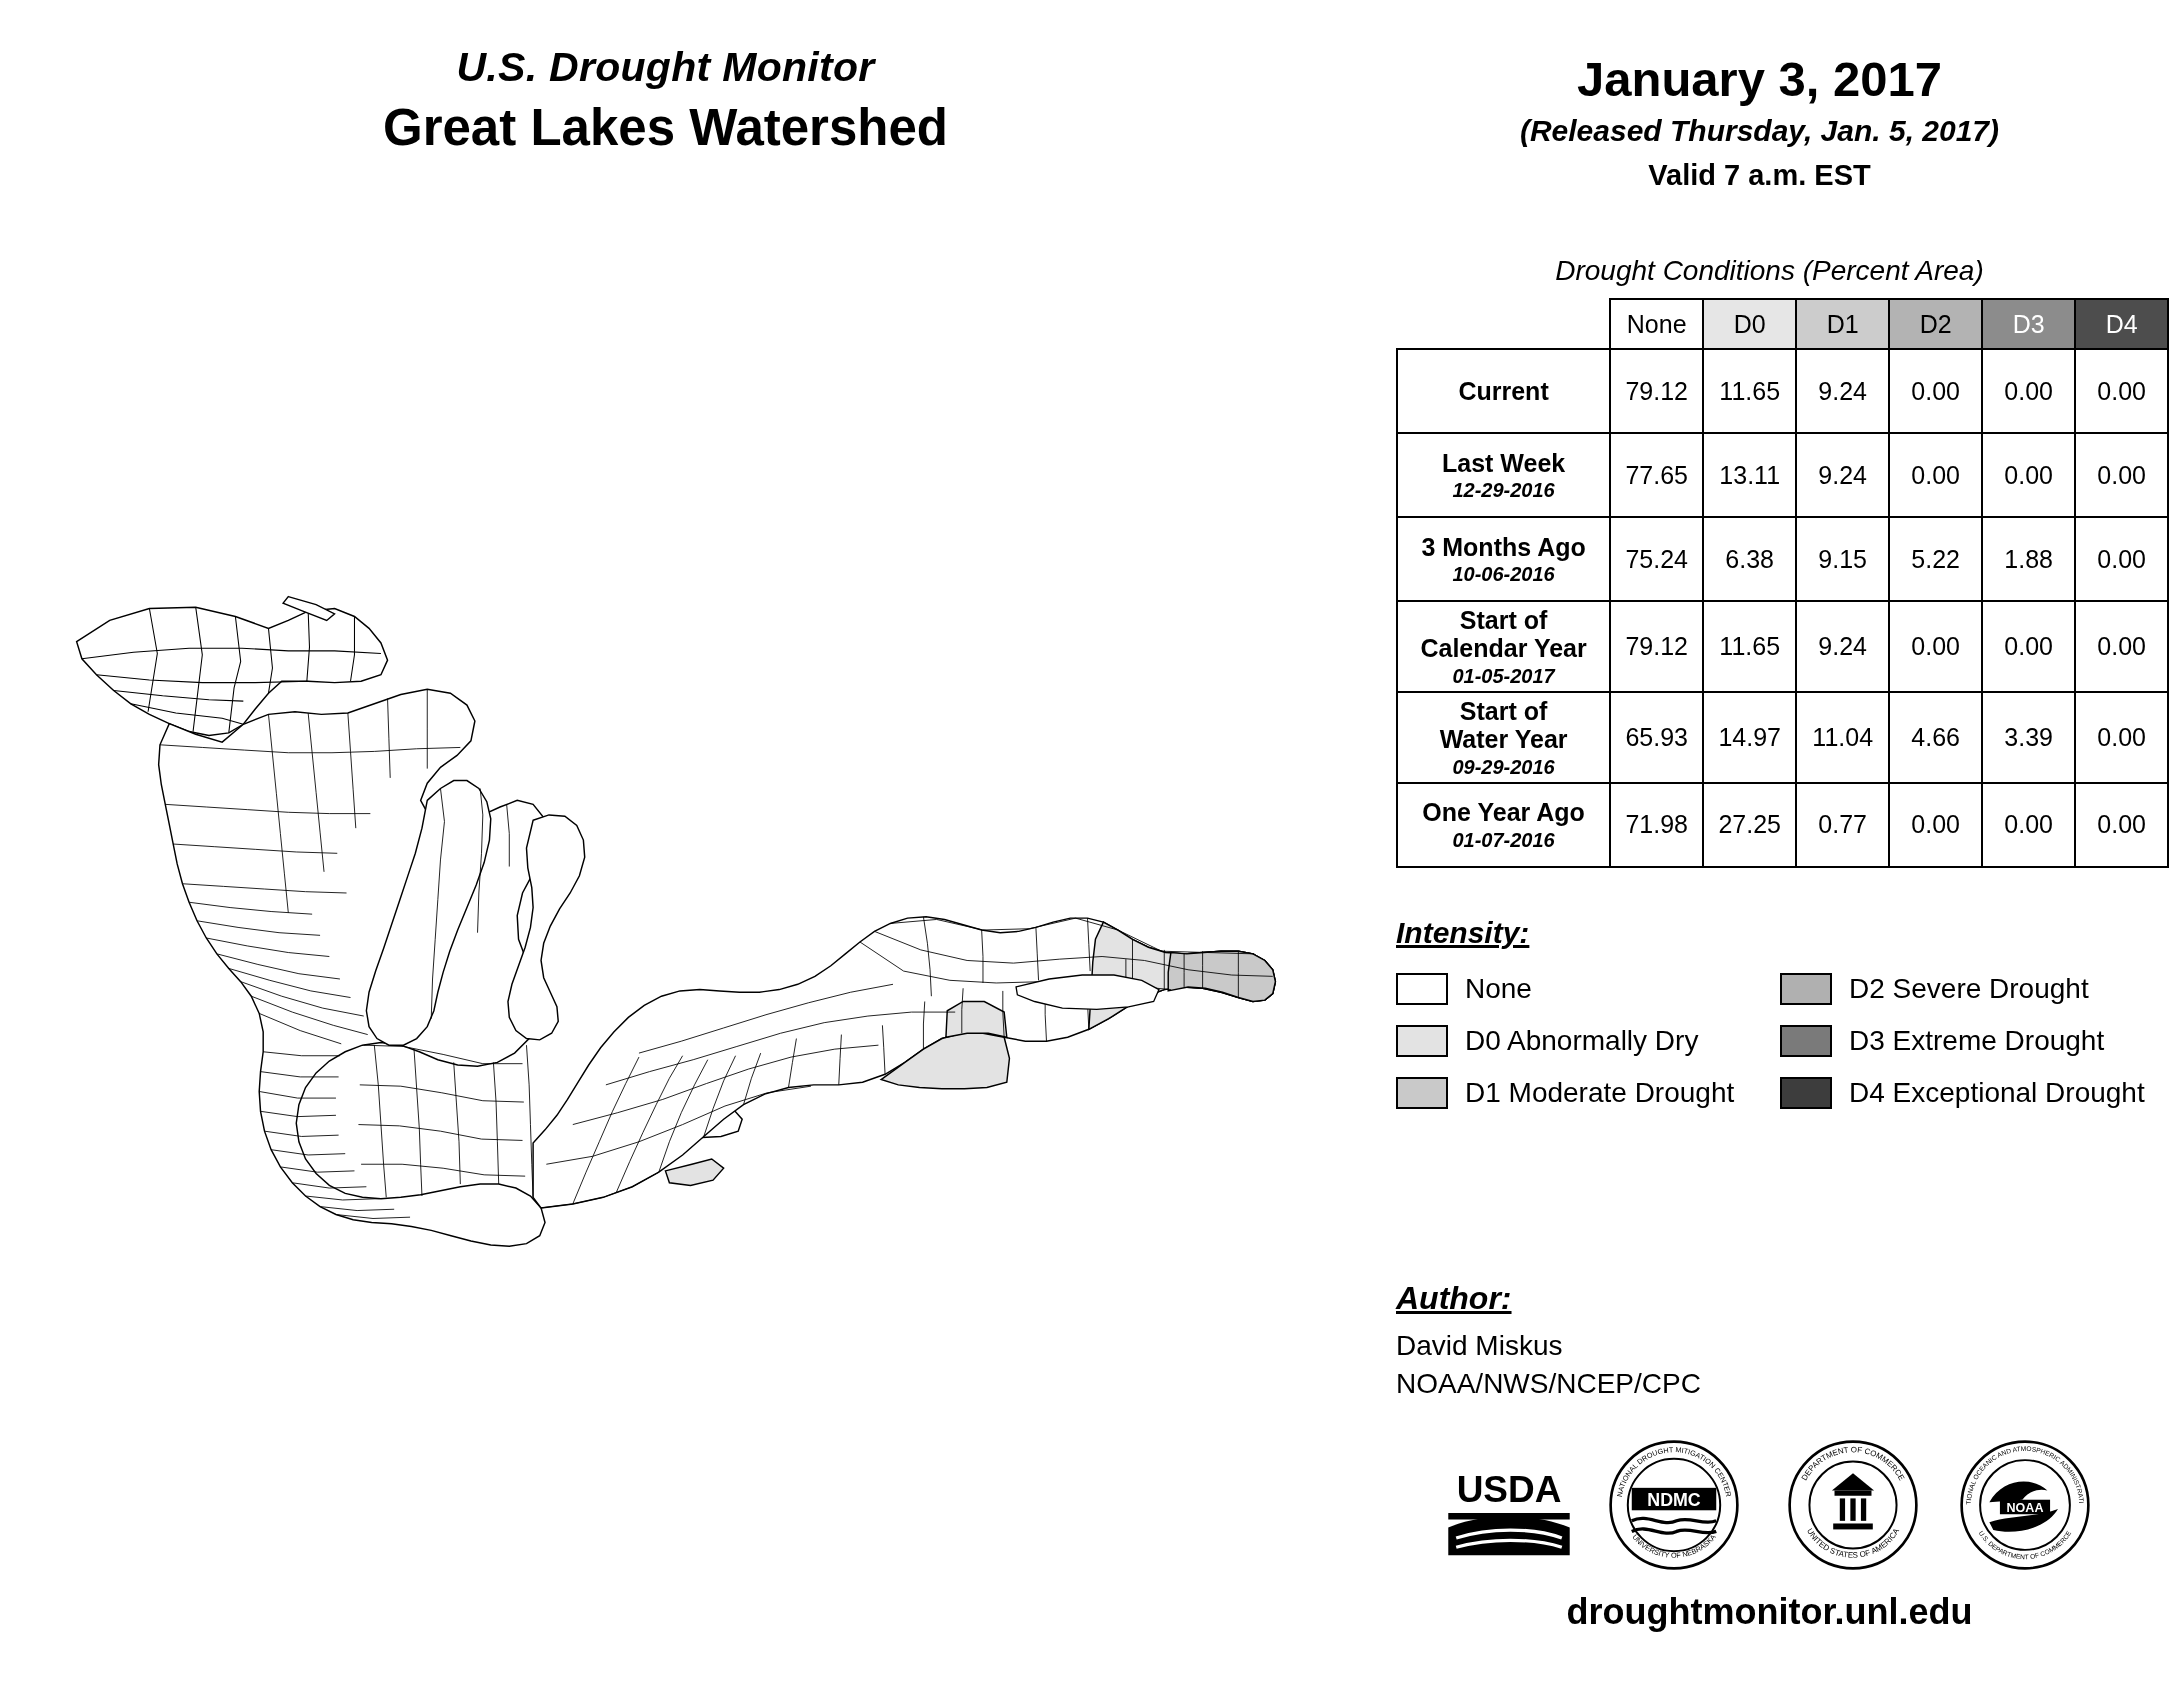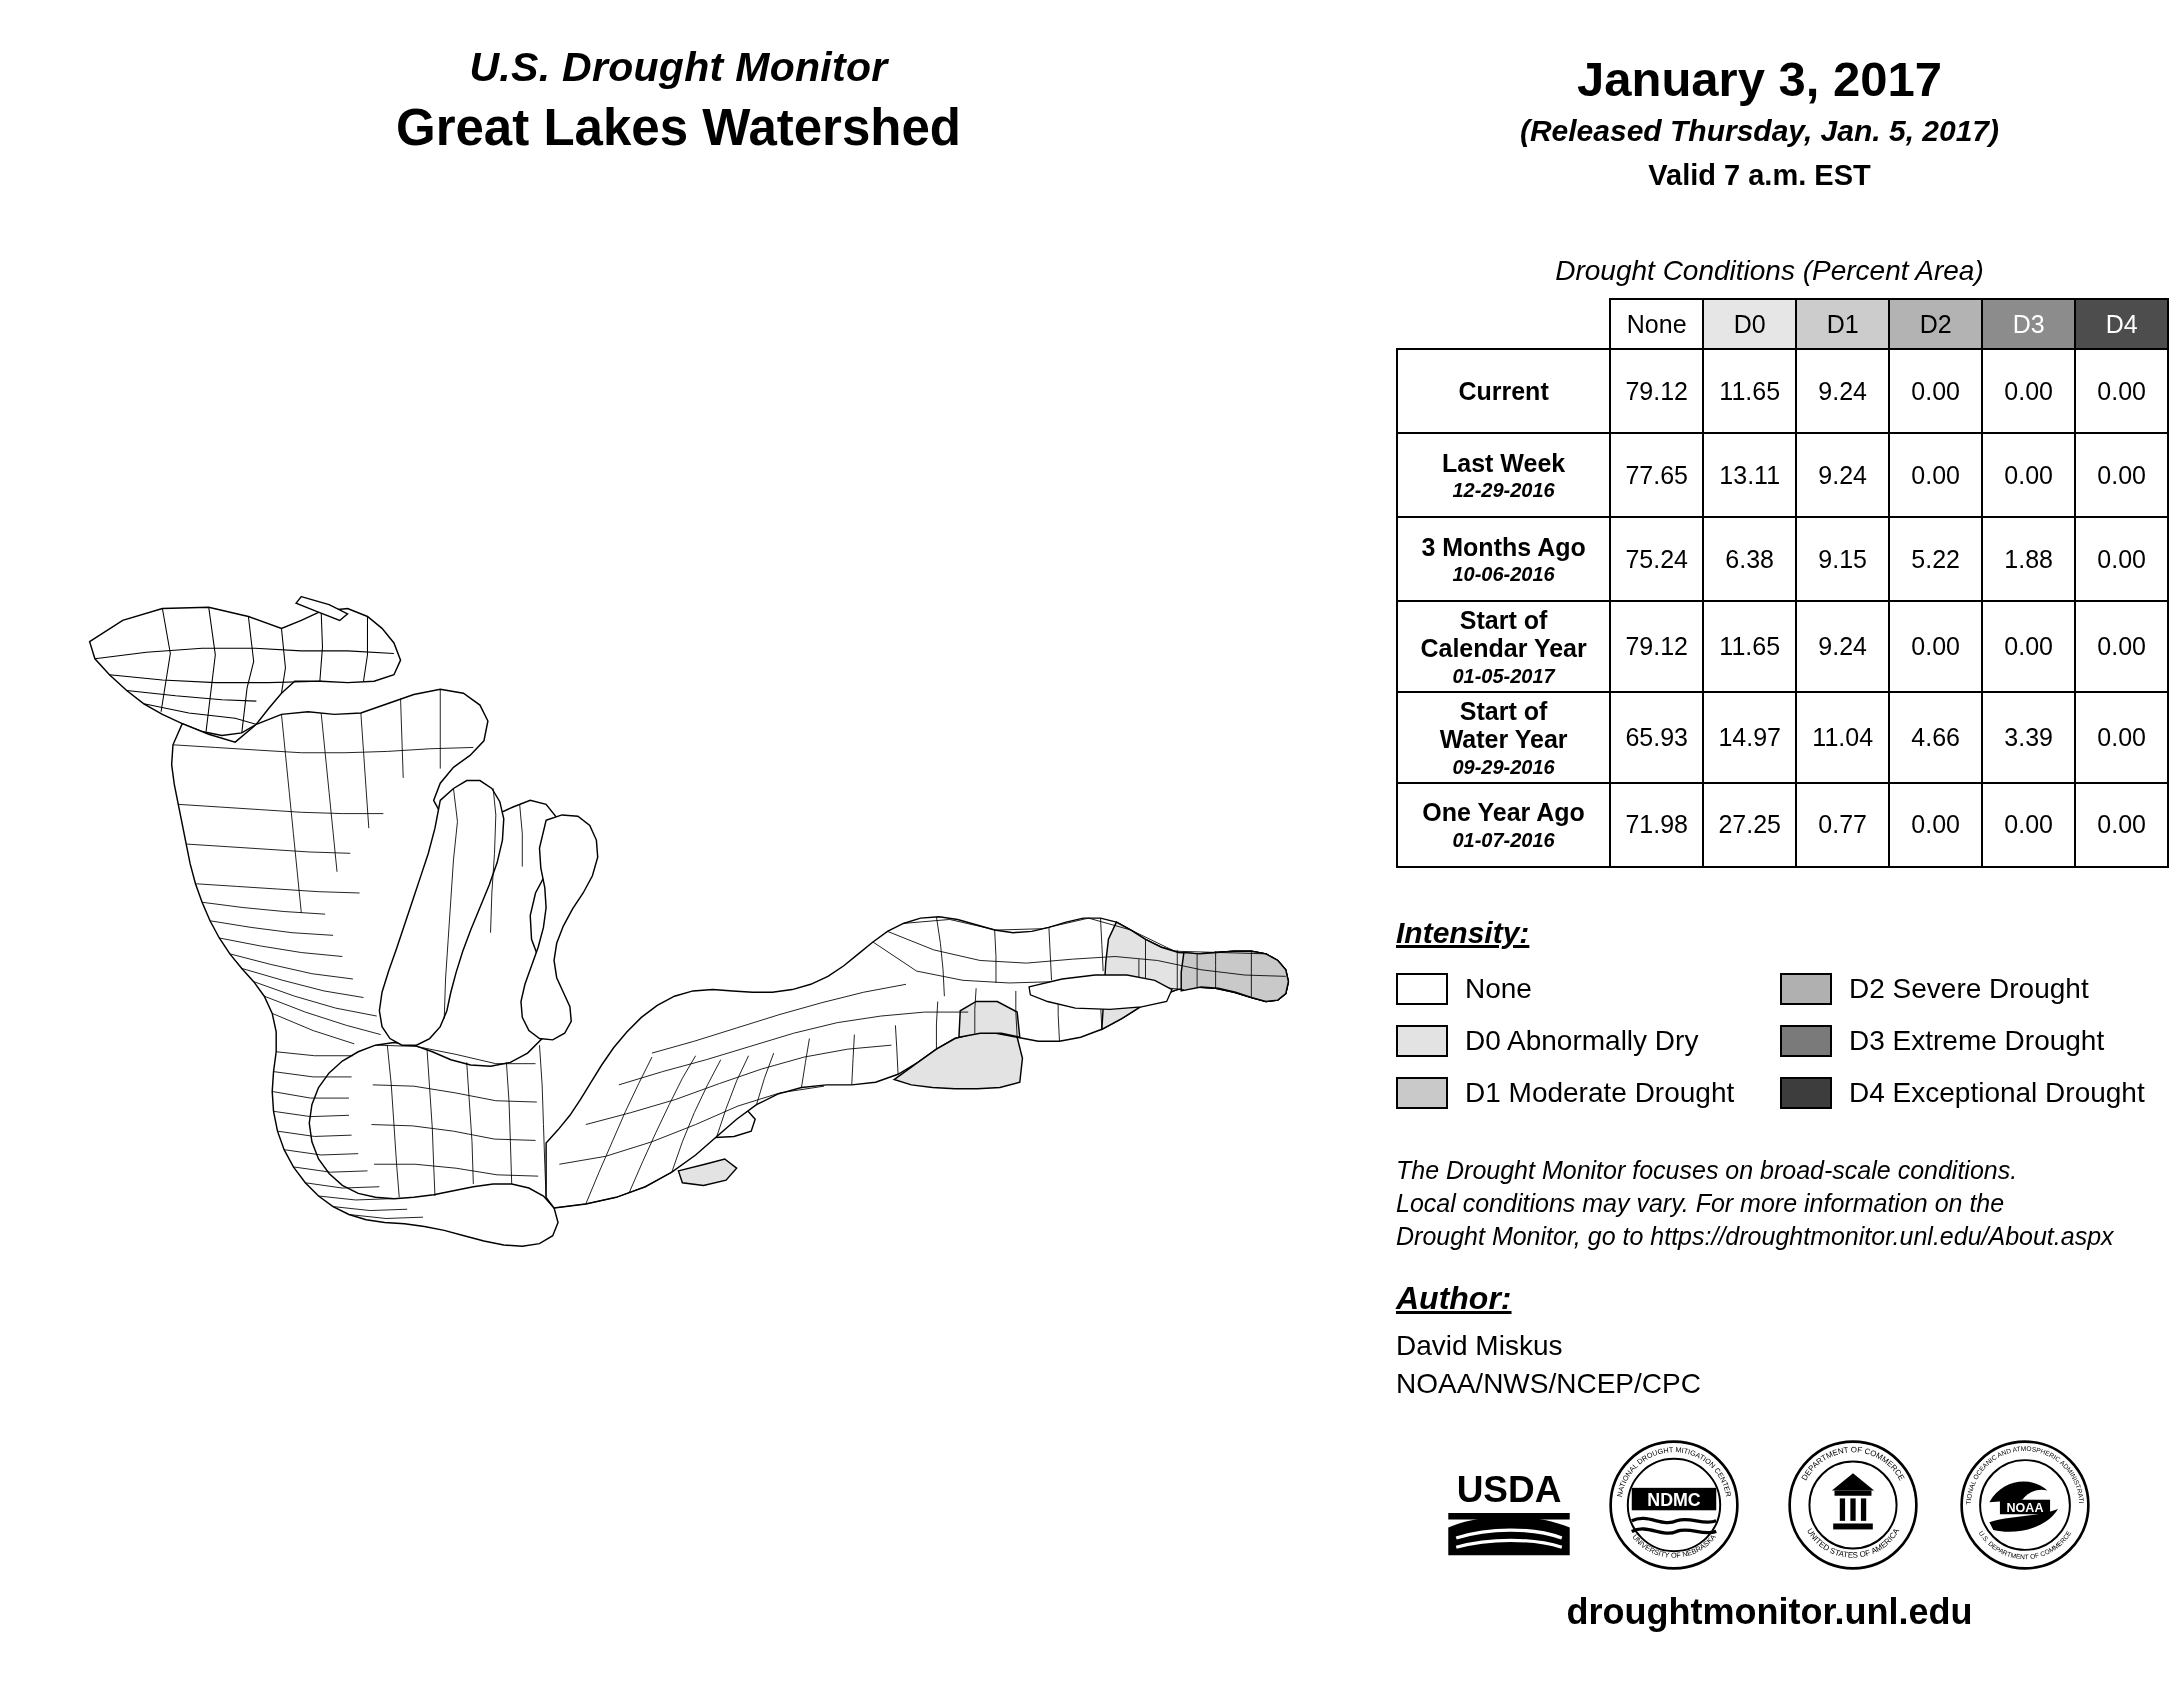--- a/index.html
+++ b/index.html
@@ -12,21 +12,21 @@
     height: 1687px;
     font-family: "Liberation Sans", sans-serif;
     color: #000000;
     position: relative;
     overflow: hidden;
   }
 
   
   #left-col {
     position: absolute;
-    left: 17px;
+    left: 4px;
     top: 0;
     width: 1376px;
     height: 1687px;
   }
   #title-block {
     position: absolute;
     left: 0;
     top: 46px;
     width: 1323px;
     text-align: center;
@@ -582,25 +582,20 @@
         <span class="swatch sw-d3"></span>
         <span class="legend-label">D3 Extreme Drought</span>
       </div>
       <div class="legend-item">
         <span class="swatch sw-d4"></span>
         <span class="legend-label">D4 Exceptional Drought</span>
       </div>
     </div>
   </div>
 
-  <div id="note">
-    <div>The Drought Monitor focuses on broad-scale conditions.</div>
-    <div>Local conditions may vary. For more information on the</div>
-    <div>Drought Monitor, go to https://droughtmonitor.unl.edu/About.aspx</div>
-  </div>
 
   <div id="author-title">Author:</div>
   <div id="author-lines">
     <div>David Miskus</div>
     <div>NOAA/NWS/NCEP/CPC</div>
   </div>
 
   <div id="logos">
 
     <div class="logo" id="logo-usda">

